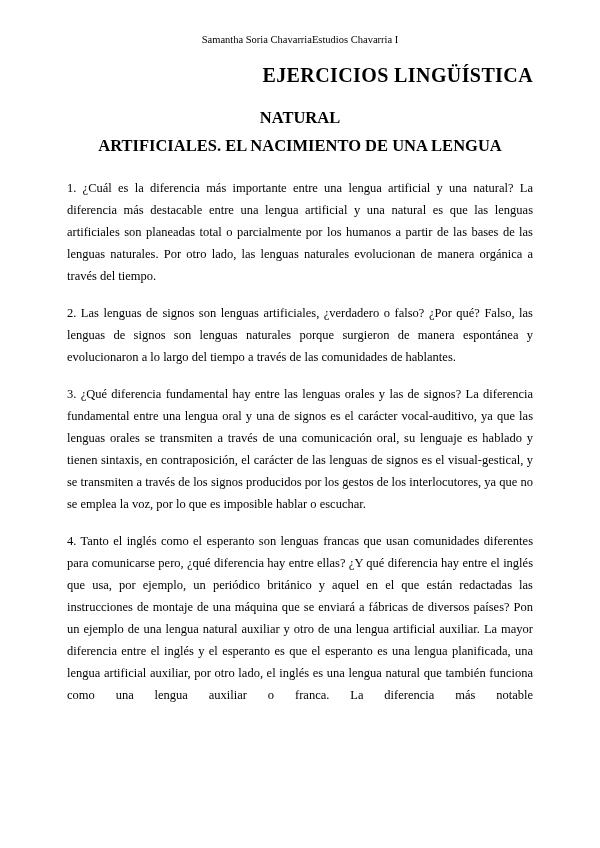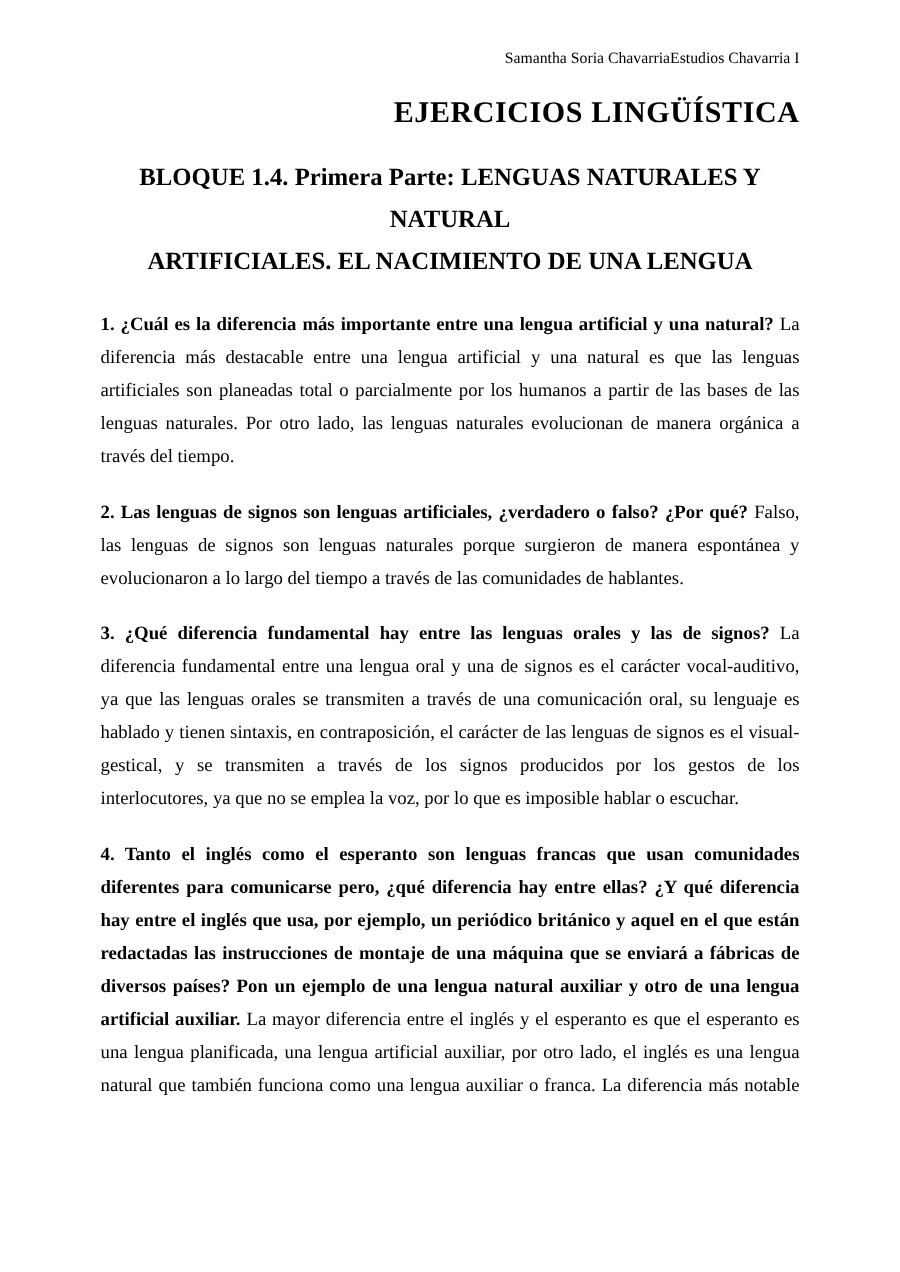--- a/index.html
+++ b/index.html
@@ -10,21 +10,21 @@
     height: 848px;
     margin: 0 auto;
     background: #ffffff;
     color: #000000;
     font-family: "Liberation Serif", "DejaVu Serif", serif;
     padding: 29px 67px 0 67px;
     overflow: hidden;
   }
   .doc-header {
     display: flex;
-    justify-content: flex-end;
+    justify-content: center;
     font-size: 10.5px;
     line-height: 22px;
     color: #000000;
   }
   .hdr-col.right { text-align: right; }
   .doc-title {
     text-align: right;
     font-size: 20px;
     font-weight: 700;
     line-height: 26px;
@@ -38,42 +38,41 @@
     line-height: 28px;
     margin-top: 16px;
   }
   .doc-body {
     margin-top: 17px;
     font-size: 12.5px;
     line-height: 22px;
     text-align: justify;
   }
   .doc-body p { margin-top: 15px; }
-  .q { font-weight: 700; }
+  .q { font-weight: 400; }
   
   .clipped { text-align-last: justify; }
 </style>
 </head>
 <body>
 
 <div class="page">
 
   <div class="doc-header">
     <div class="hdr-col left">
       <div>Samantha Soria Chavarria</div>
     </div>
     <div class="hdr-col right">
       <div>Estudios Chavarria I</div>
     </div>
   </div>
 
   <h1 class="doc-title">EJERCICIOS LINGÜÍSTICA</h1>
 
   <h2 class="doc-subtitle">
-    <div>BLOQUE 1.4. Primera Parte: LENGUAS NATURALES Y</div>
     <div>NATURAL</div>
     <div>ARTIFICIALES. EL NACIMIENTO DE UNA LENGUA</div>
   </h2>
 
   <div class="doc-body">
     <p><strong class="q">1. ¿Cuál es la diferencia más importante entre una lengua artificial y una natural?</strong> <span>La diferencia más destacable entre una lengua artificial y una natural es que las lenguas artificiales son planeadas total o parcialmente por los humanos a partir de las bases de las lenguas naturales. Por otro lado, las lenguas naturales evolucionan de manera orgánica a través del tiempo.</span></p>
 
     <p><strong class="q">2. Las lenguas de signos son lenguas artificiales, ¿verdadero o falso? ¿Por qué?</strong> <span>Falso, las lenguas de signos son lenguas naturales porque surgieron de manera espontánea y evolucionaron a lo largo del tiempo a través de las comunidades de hablantes.</span></p>
 
     <p><strong class="q">3. ¿Qué diferencia fundamental hay entre las lenguas orales y las de signos?</strong> <span>La diferencia fundamental entre una lengua oral y una de signos es el carácter vocal-auditivo, ya que las lenguas orales se transmiten a través de una comunicación oral, su lenguaje es hablado y tienen sintaxis, en contraposición, el carácter de las lenguas de signos es el visual-gestical, y se transmiten a través de los signos producidos por los gestos de los interlocutores, ya que no se emplea la voz, por lo que es imposible hablar o escuchar.</span></p>

